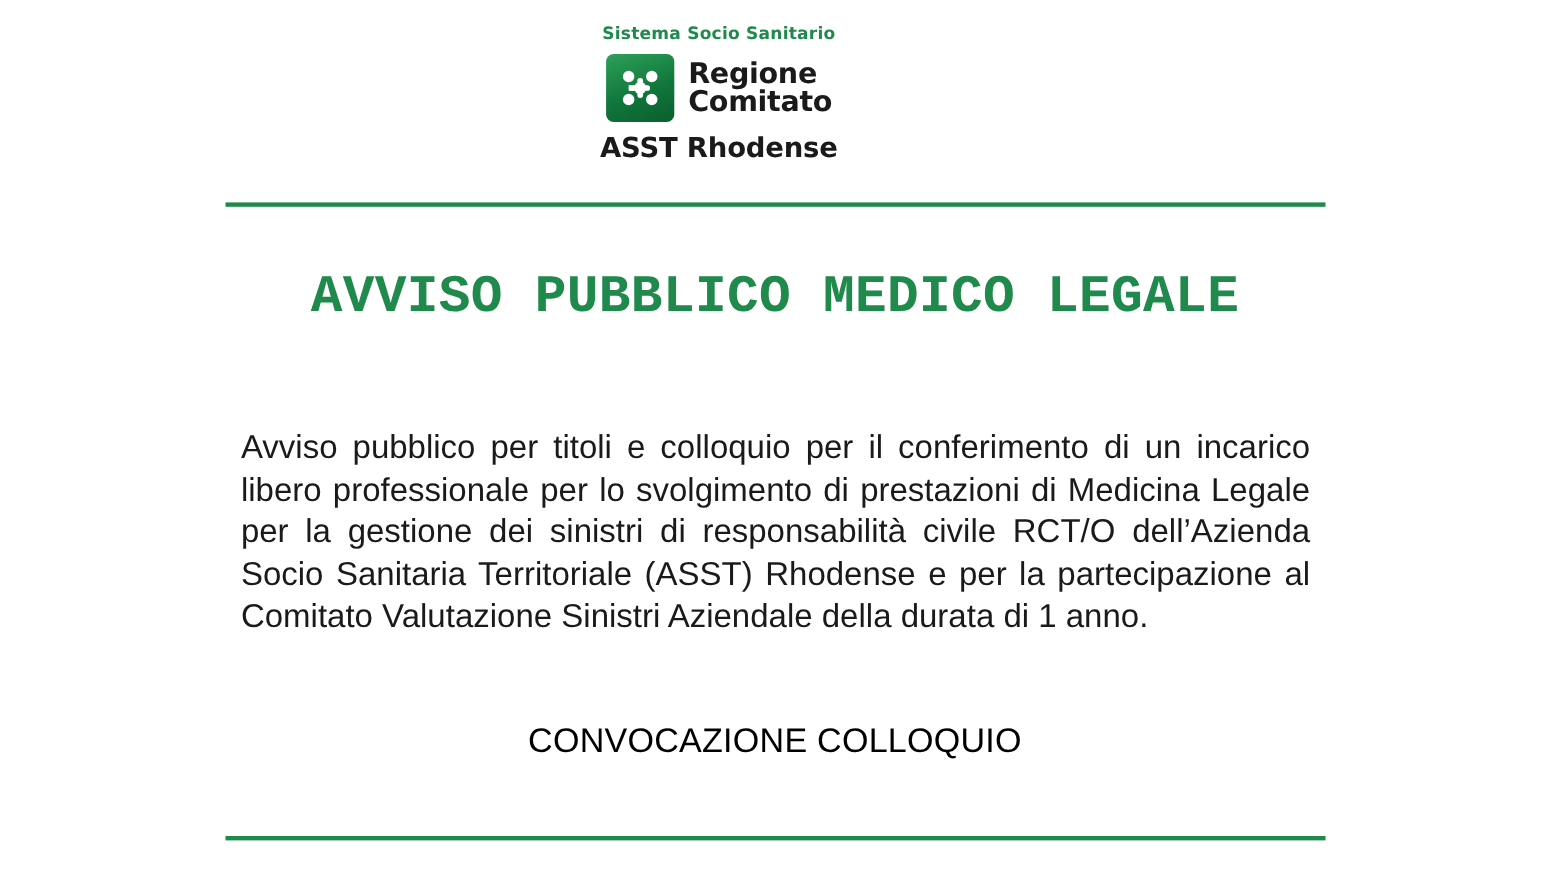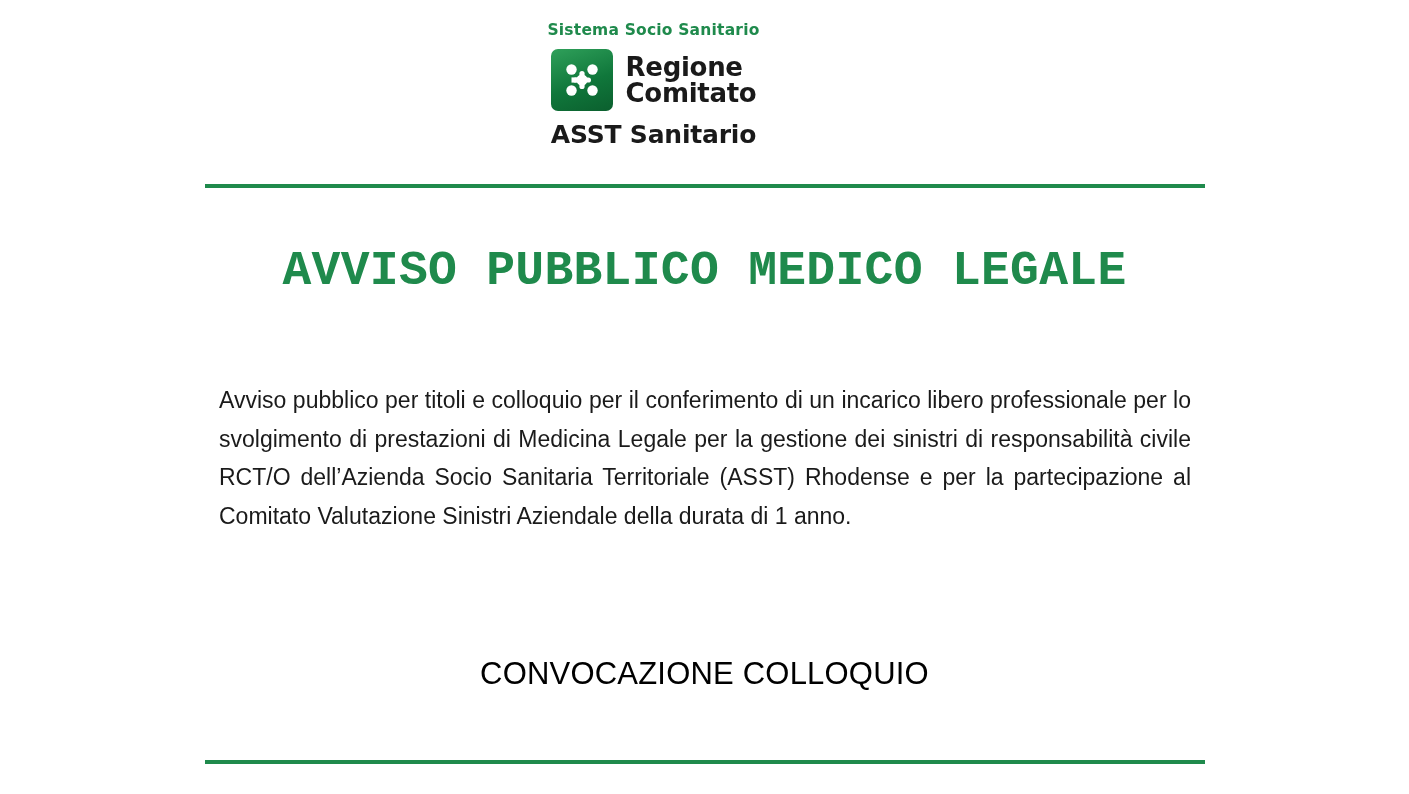--- a/index.html
+++ b/index.html
@@ -100,21 +100,21 @@
     letter-spacing: 0.3px;
     font-family: Liberation Mono, monospace;
   }
 
   
   .body-text {
     position: absolute;
     top: 358px;
     left: 219px;
     width: 972px;
-    font-size: 23px;
+    font-size: 30px;
     line-height: 38.5px;
     text-align: justify;
     text-justify: inter-word;
     color: #1a1a1a;
     font-family: "Liberation Sans", sans-serif;
   }
 
   
   .subheading {
     position: absolute;
@@ -151,21 +151,21 @@
             <rect x="20.5" y="28.4" width="5.2" height="5.2"></rect>
           </g>
         </svg>
       </div>
       <div class="logo-wordmark">
         <span class="w1">Regione</span>
         <span class="w2">Comitato</span>
       </div>
     </div>
 
-    <div class="logo-asst">ASST Sanitario</div>
+    <div class="logo-asst">ASST Rhodense</div>
   </div>
 
   <div class="rule rule-top"></div>
 
   <h1 class="title">AVVISO PUBBLICO MEDICO LEGALE</h1>
 
   <p class="body-text">Avviso pubblico per titoli e colloquio per il conferimento di un incarico libero professionale per lo svolgimento di prestazioni di Medicina Legale per la gestione dei sinistri di responsabilità civile RCT/O dell’Azienda Socio Sanitaria Territoriale (ASST) Rhodense e per la partecipazione al Comitato Valutazione Sinistri Aziendale della durata di 1 anno.</p>
 
   <h2 class="subheading">CONVOCAZIONE COLLOQUIO</h2>
 

